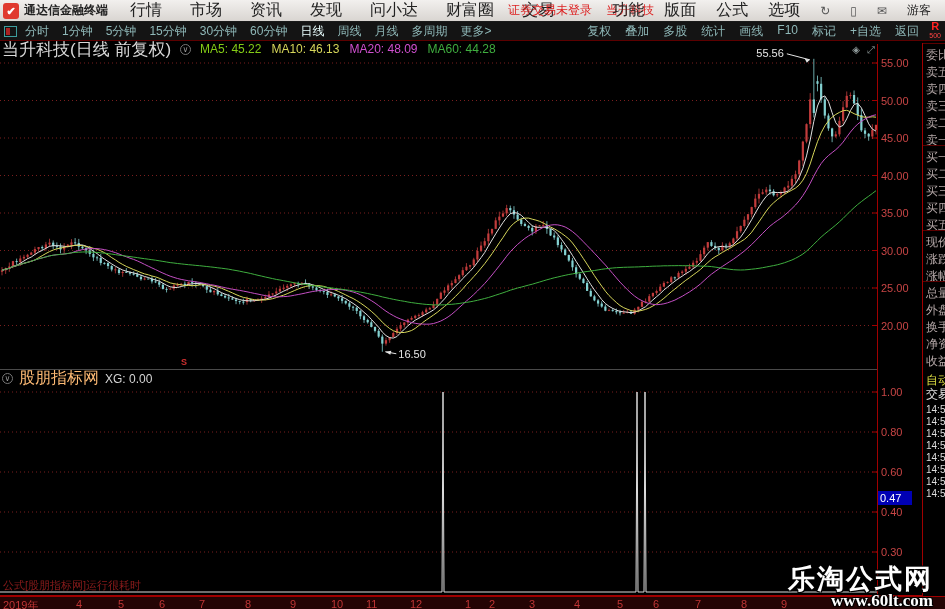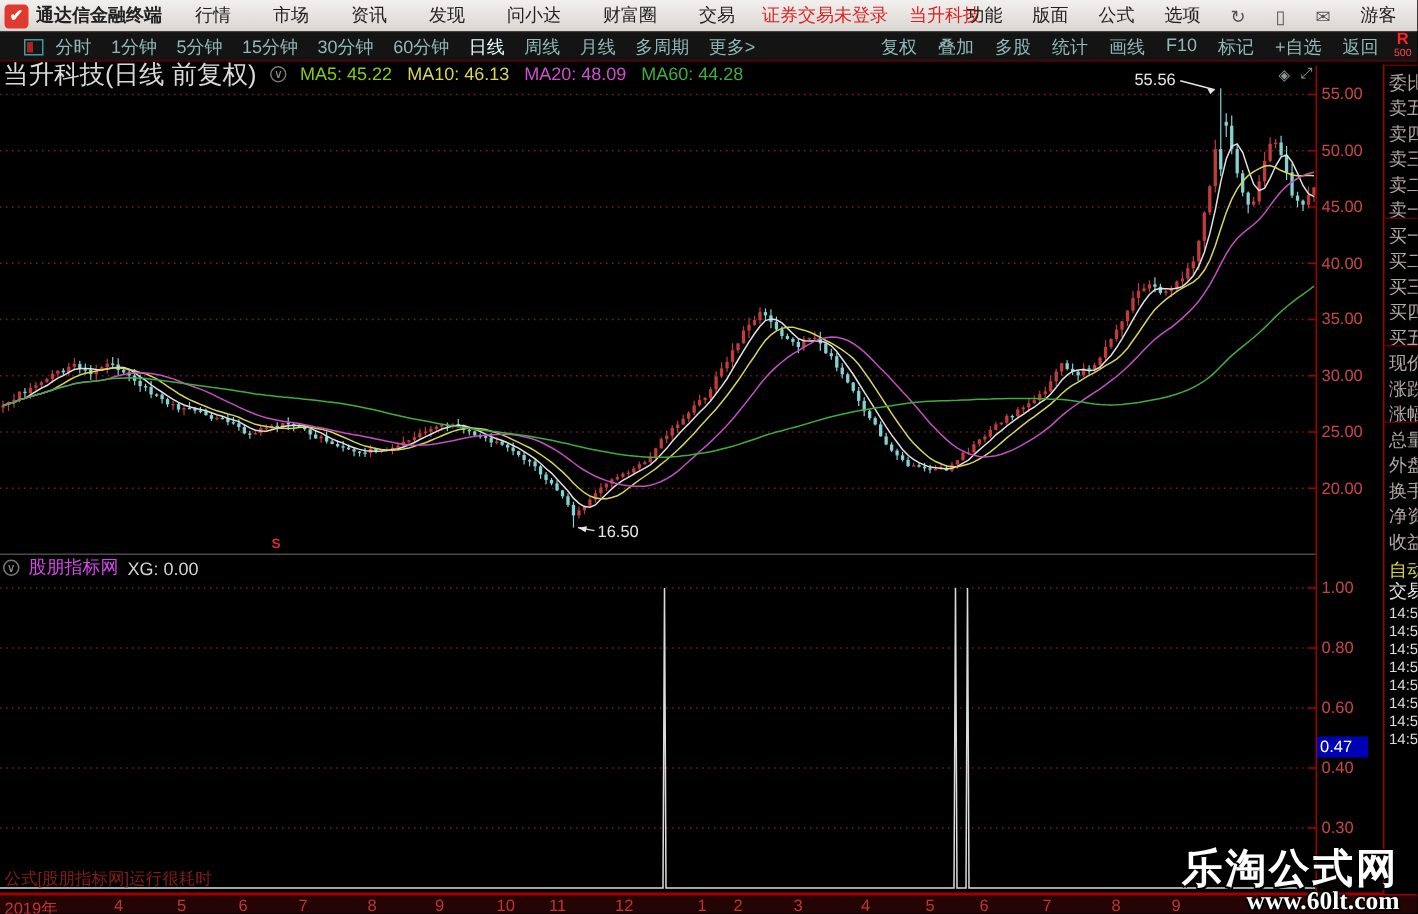--- a/index.html
+++ b/index.html
@@ -8,51 +8,51 @@
   .abs { position:absolute; }
   #stage { position:relative; width:945px; height:609px; background:#000; }
 
   
   #titlebar { left:0; top:0; width:945px; height:22px;
     background:linear-gradient(#f2f0ee,#d9d5d1); border-bottom:1px solid #1a1a1a;
     display:flex; align-items:center; z-index:30; }
   #logo { width:16px; height:16px; margin:0 5px 0 3px; background:#e03a2f; border-radius:3px;
     color:#fff; font-size:11px; font-weight:bold; text-align:center; line-height:16px; }
   #apptitle { font-size:12px; font-weight:bold; color:#222; margin-right:22px; }
-  .tmenu { font-size:12px; color:#222; margin-right:28px; cursor:default; }
+  .tmenu { font-size:16px; color:#222; margin-right:28px; cursor:default; }
   #tb-status { position:absolute; left:508px; display:flex; gap:14px; }
   .redtxt { color:#d22; font-size:12px; }
   #tb-right { position:absolute; right:14px; display:flex; gap:20px; align-items:center; }
   .tb-ico { color:#555; font-size:12px; }
   #user-label { font-size:12px; color:#222; }
 
   
   #toolbar { left:0; top:22px; width:945px; height:19px; background:#141414;
-    border-bottom:1px solid #5c0000; display:flex; align-items:center; z-index:30;padding-left:12px; }
+    border-bottom:1px solid #5c0000; display:flex; align-items:center; z-index:30; }
   #tb-chart-icon { width:13px; height:11px; border:1px solid #3d9d9d; margin:0 8px 0 4px;
      position:relative; }
   #tb-chart-icon::after{ content:""; position:absolute; left:1px; top:1px; width:4px; height:7px;
      background:#a22; }
   .pitem { font-size:12px; color:#8fb8b8; margin-right:13px; cursor:default; white-space:nowrap; }
   .pitem.active { color:#eaffff; }
   #toolbar-right { position:absolute; right:26px; display:flex; gap:14px; }
   #r-badge { position:absolute; right:4px; top:0; text-align:center; line-height:9px; }
   #r-badge .r1 { color:#f22; font-size:11px; font-weight:bold; }
   #r-badge .r2 { color:#f44; font-size:7px; }
 
   
   #chart-header { left:2px; top:41px; height:16px; display:flex; align-items:center; gap:9px; z-index:20; }
   #chart-title { font-size:17px; color:#d9d9d9; }
   .collapse-ico { width:11px; height:11px; border:1px solid #777; border-radius:50%;
      color:#999; font-size:8px; line-height:9px; text-align:center; }
   .ma-val { font-size:12px; }
   #pane-icons { right:70px; top:44px; color:#8f9a9a; font-size:10px; display:flex; gap:7px; z-index:20; }
 
   #ind-header { left:2px; top:371px; height:15px; display:flex; align-items:center; gap:6px; z-index:20; }
-  #ind-name { font-size:12px; color:#d946ef; }
+  #ind-name { font-size:16px; color:#fdba74; }
   #ind-val  { font-size:12px; color:#d5d5d5; }
 
   
   #sidebar { left:922px; top:43px; width:23px; height:553px; border-left:1px solid #a00000;
     z-index:10; background:#000; }
   .sb-row { position:absolute; left:3px; font-size:12px; color:#b3a6a6; white-space:nowrap; }
   .sb-sep { position:absolute; left:0; width:23px; height:1px; background:#5c0000; }
   .sb-auto { color:#d8d840 !important; }
   .sb-trade { color:#e0e0e0 !important; }
   .sb-time { color:#ddd !important; font-size:10px !important; }

